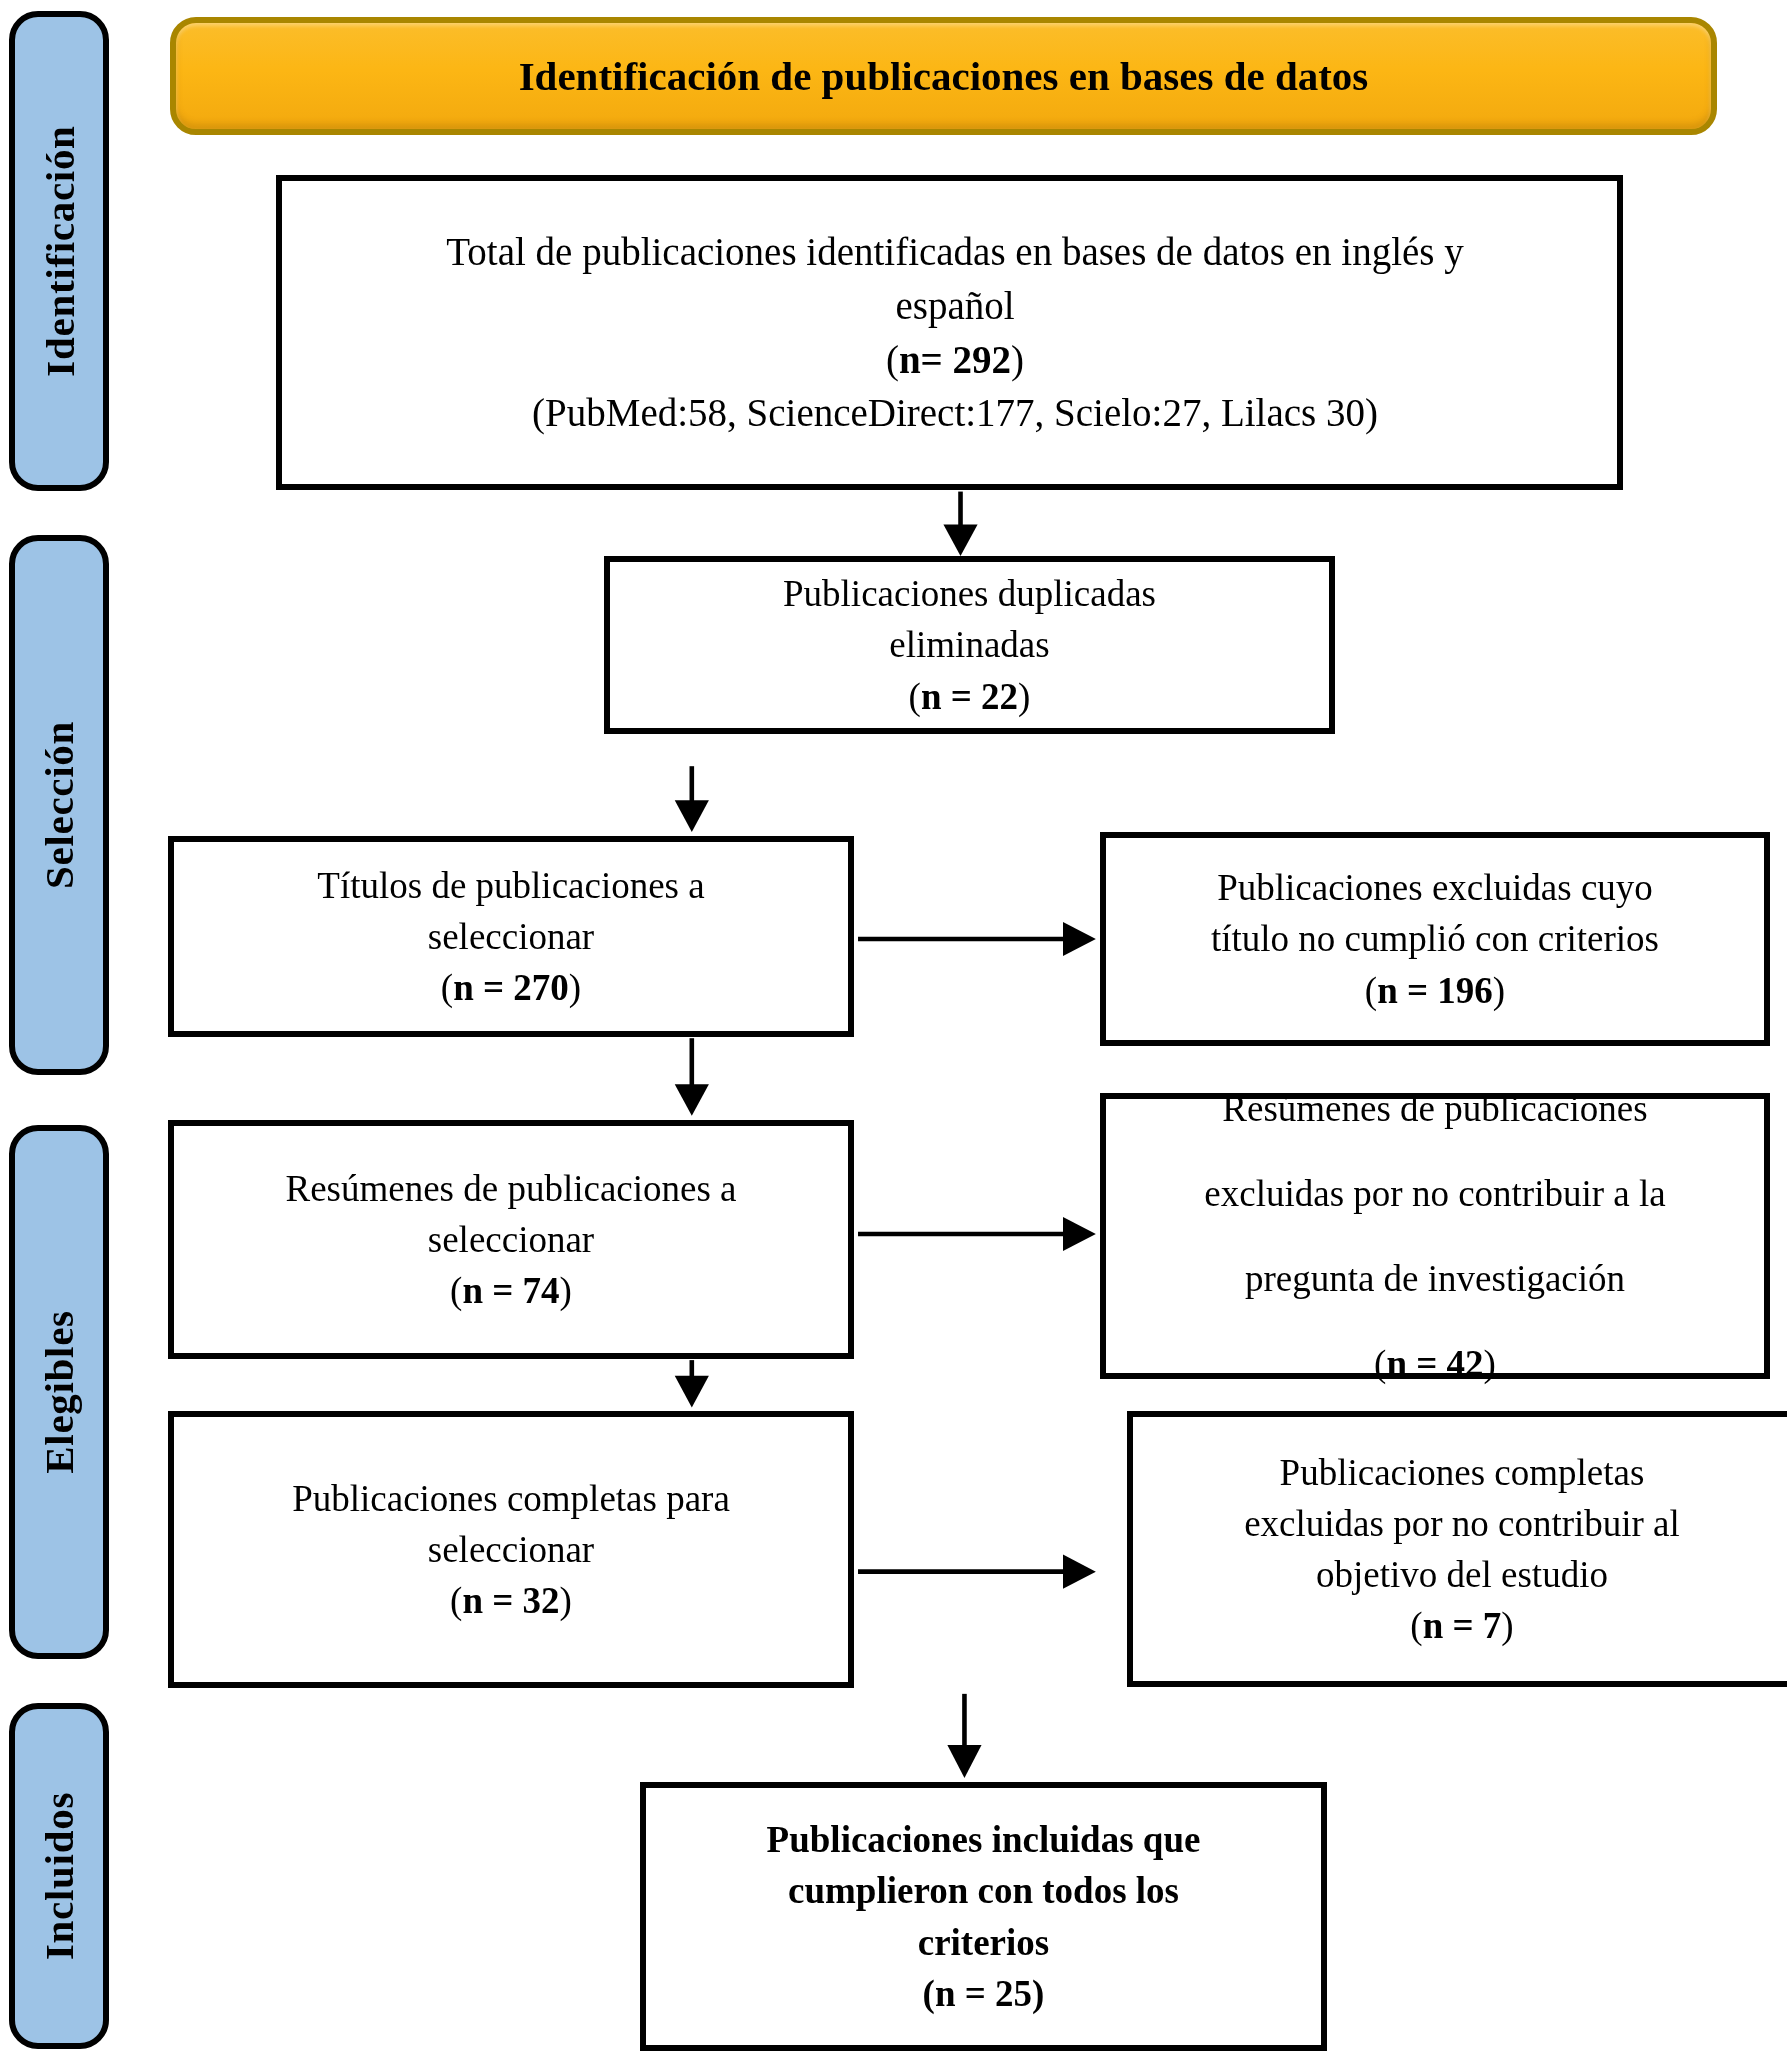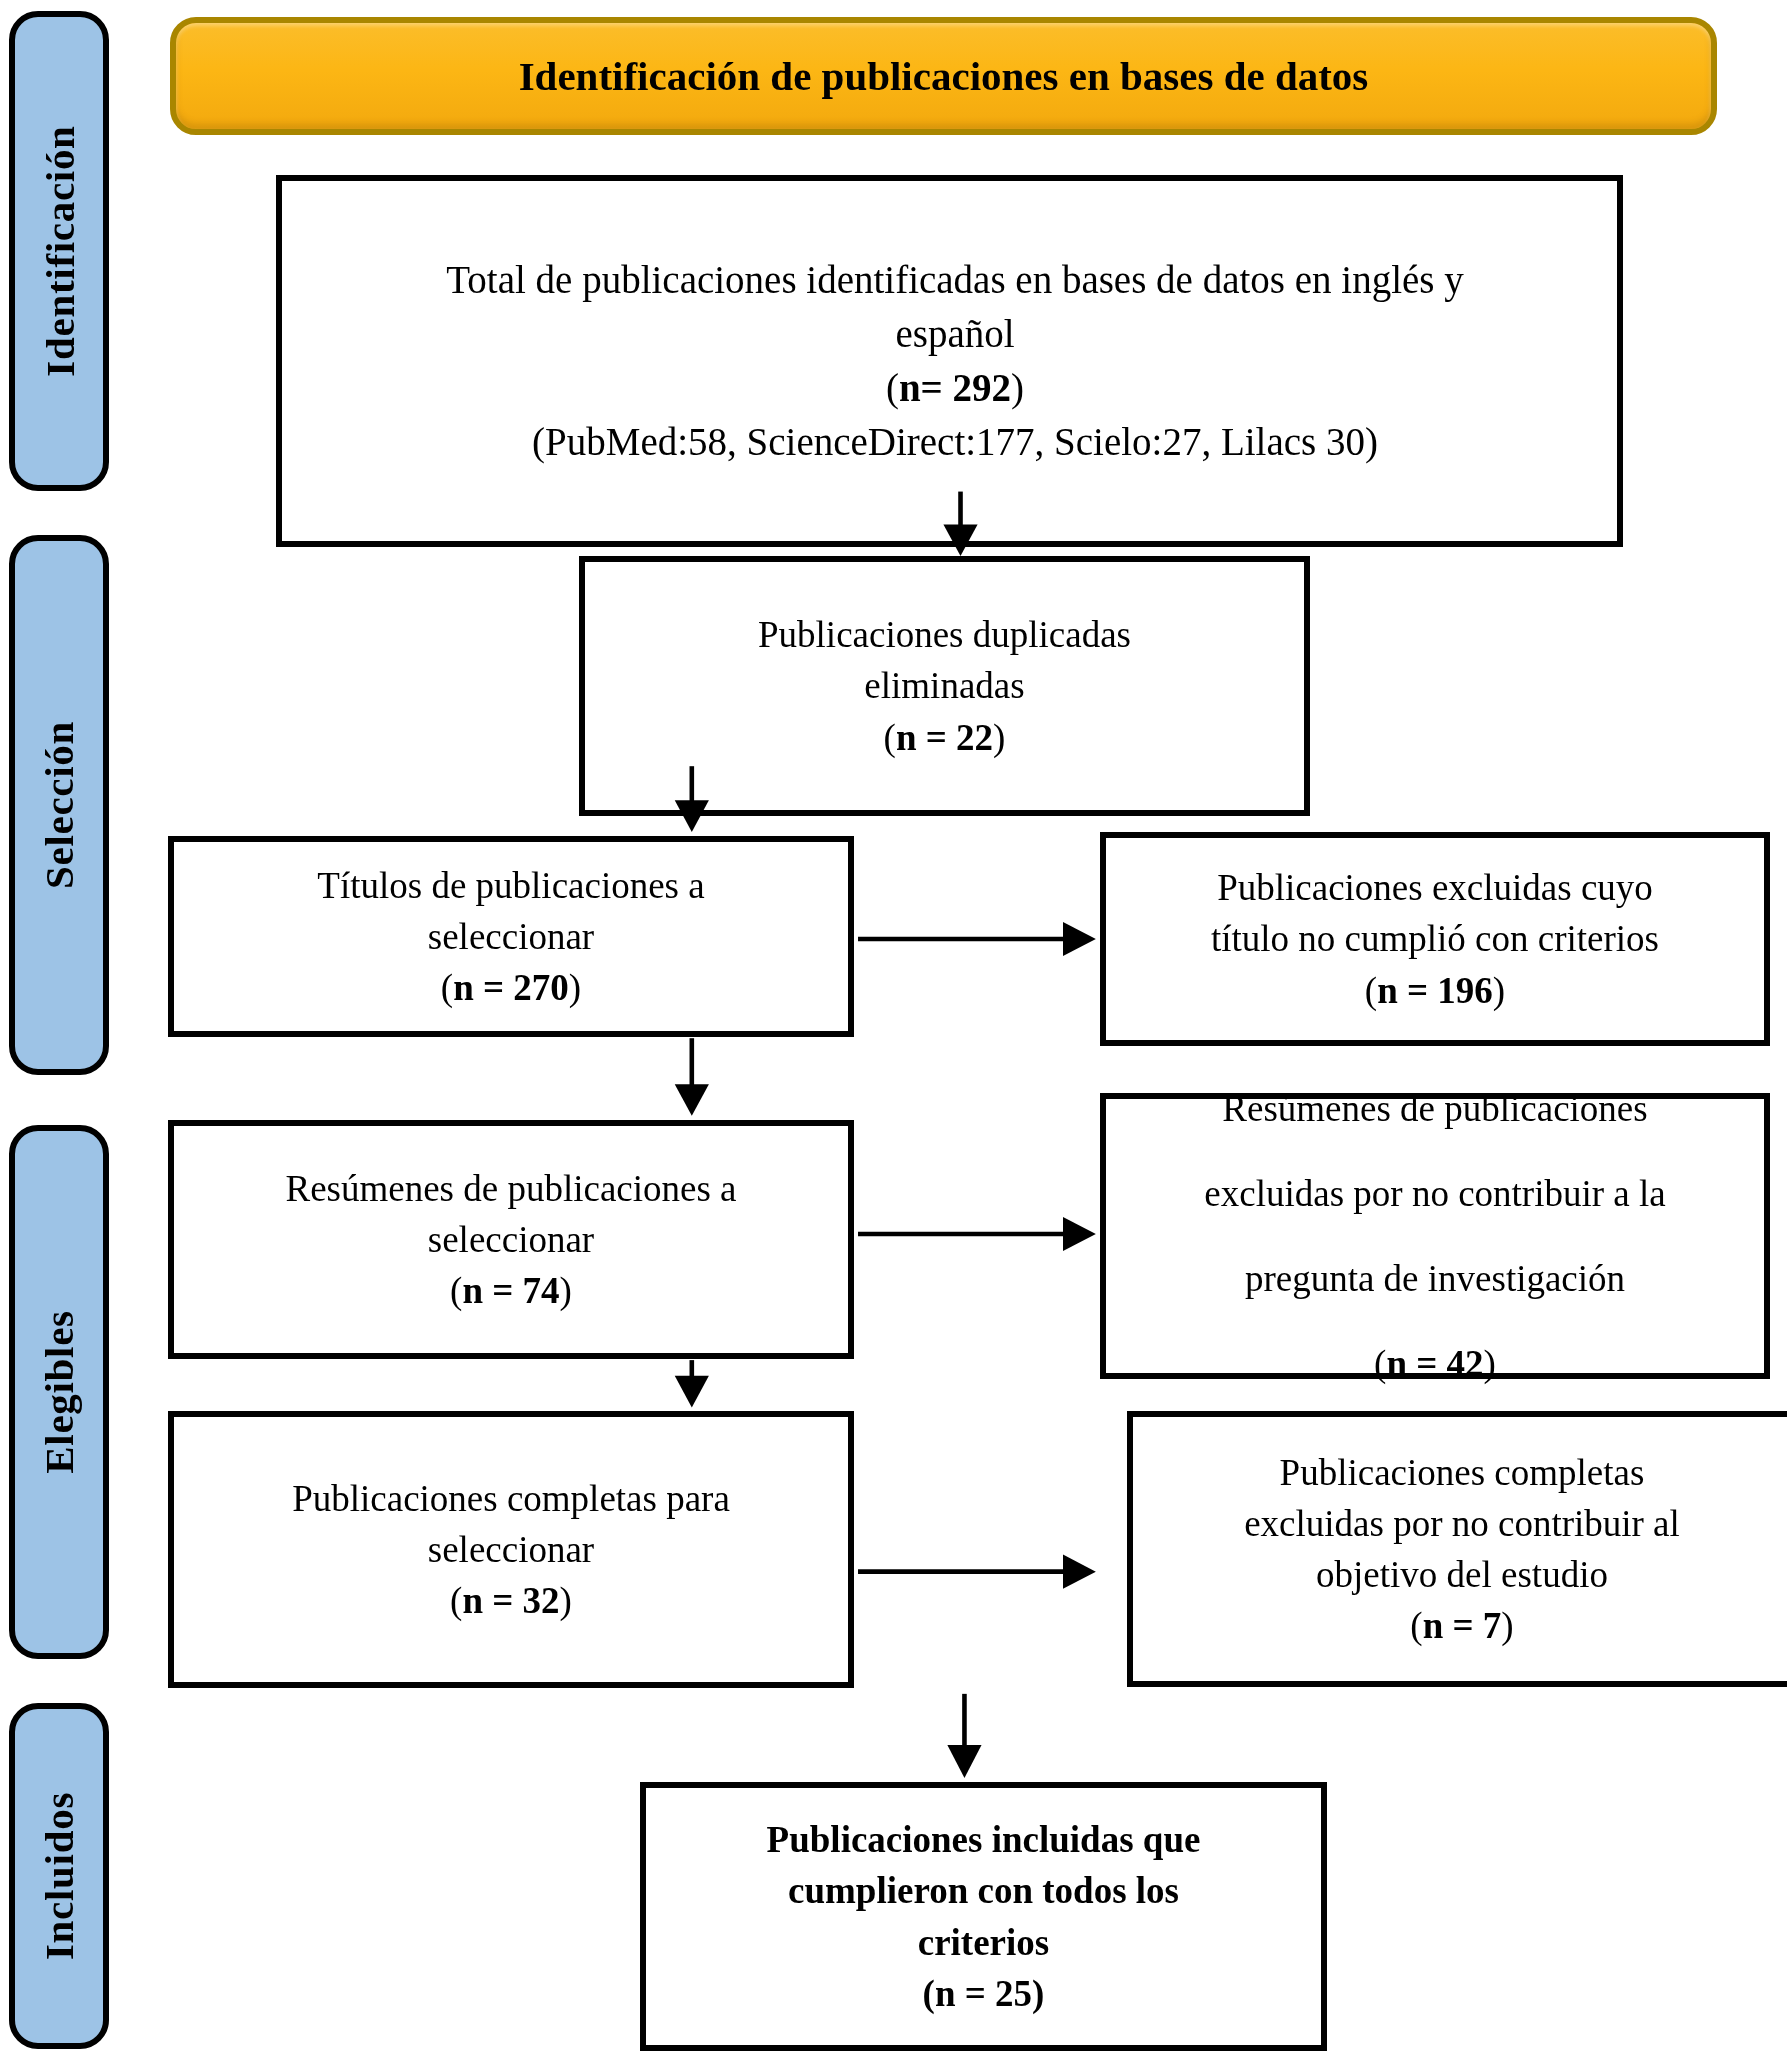--- a/index.html
+++ b/index.html
@@ -86,28 +86,28 @@
     <span>Elegibles</span>
   </div>
   <div class="stage" style="top:1703px; height:346px;">
     <span>Incluidos</span>
   </div>
 
   <div class="banner">
     <div class="title">Identificación de publicaciones en bases de datos</div>
   </div>
 
-  <div class="box" style="left:276px; top:175px; width:1347px; height:372px; font-size:39px;padding-left:24px;">
+  <div class="box" style="left:276px; top:175px; width:1347px; height:315px; font-size:39px;padding-left:24px;">
     <div>Total de publicaciones identificadas en bases de datos en inglés y</div>
     <div>español</div>
     <div><span>(</span><span class="nb">n= 292</span><span>)</span></div>
     <div>(PubMed:58, ScienceDirect:177, Scielo:27, Lilacs 30)</div>
   </div>
 
-  <div class="box" style="left:579px; top:556px; width:731px; height:260px;">
+  <div class="box" style="left:604px; top:556px; width:731px; height:178px;">
     <div>Publicaciones duplicadas</div>
     <div>eliminadas</div>
     <div><span>(</span><span class="nb">n = 22</span><span>)</span></div>
   </div>
 
   <div class="box" style="left:168px; top:836px; width:686px; height:201px;">
     <div>Títulos de publicaciones a</div>
     <div>seleccionar</div>
     <div><span>(</span><span class="nb">n = 270</span><span>)</span></div>
   </div>

